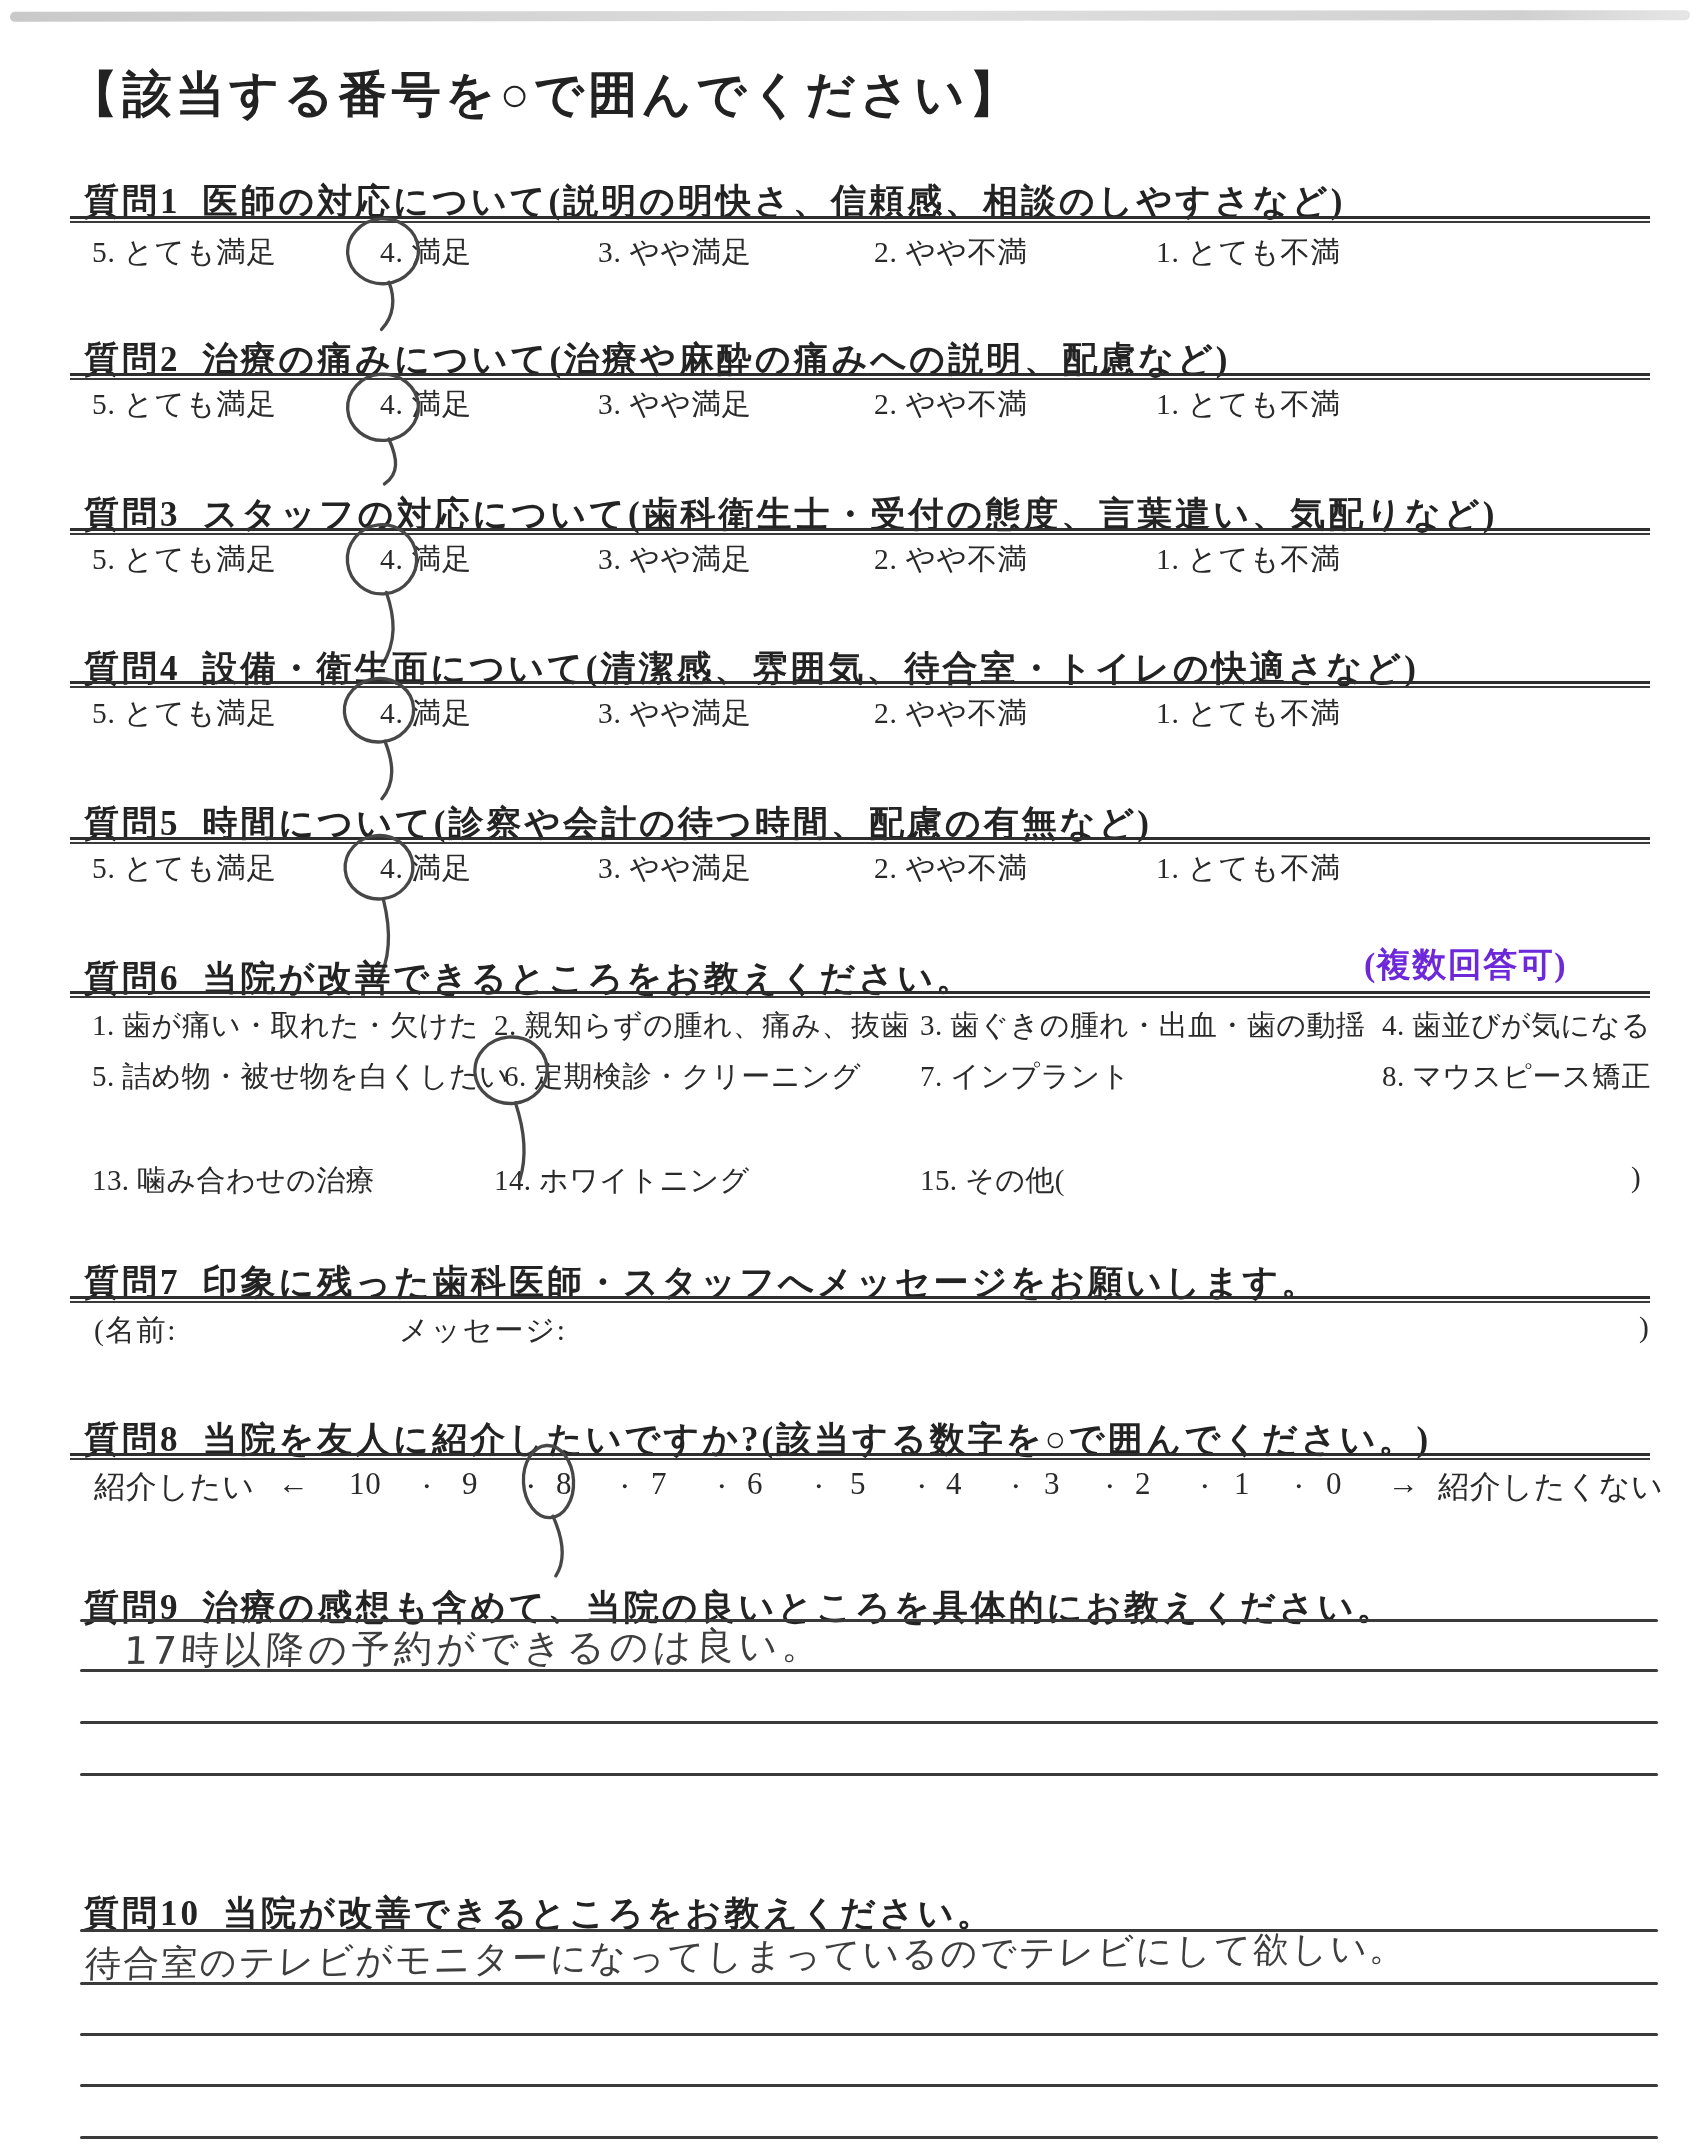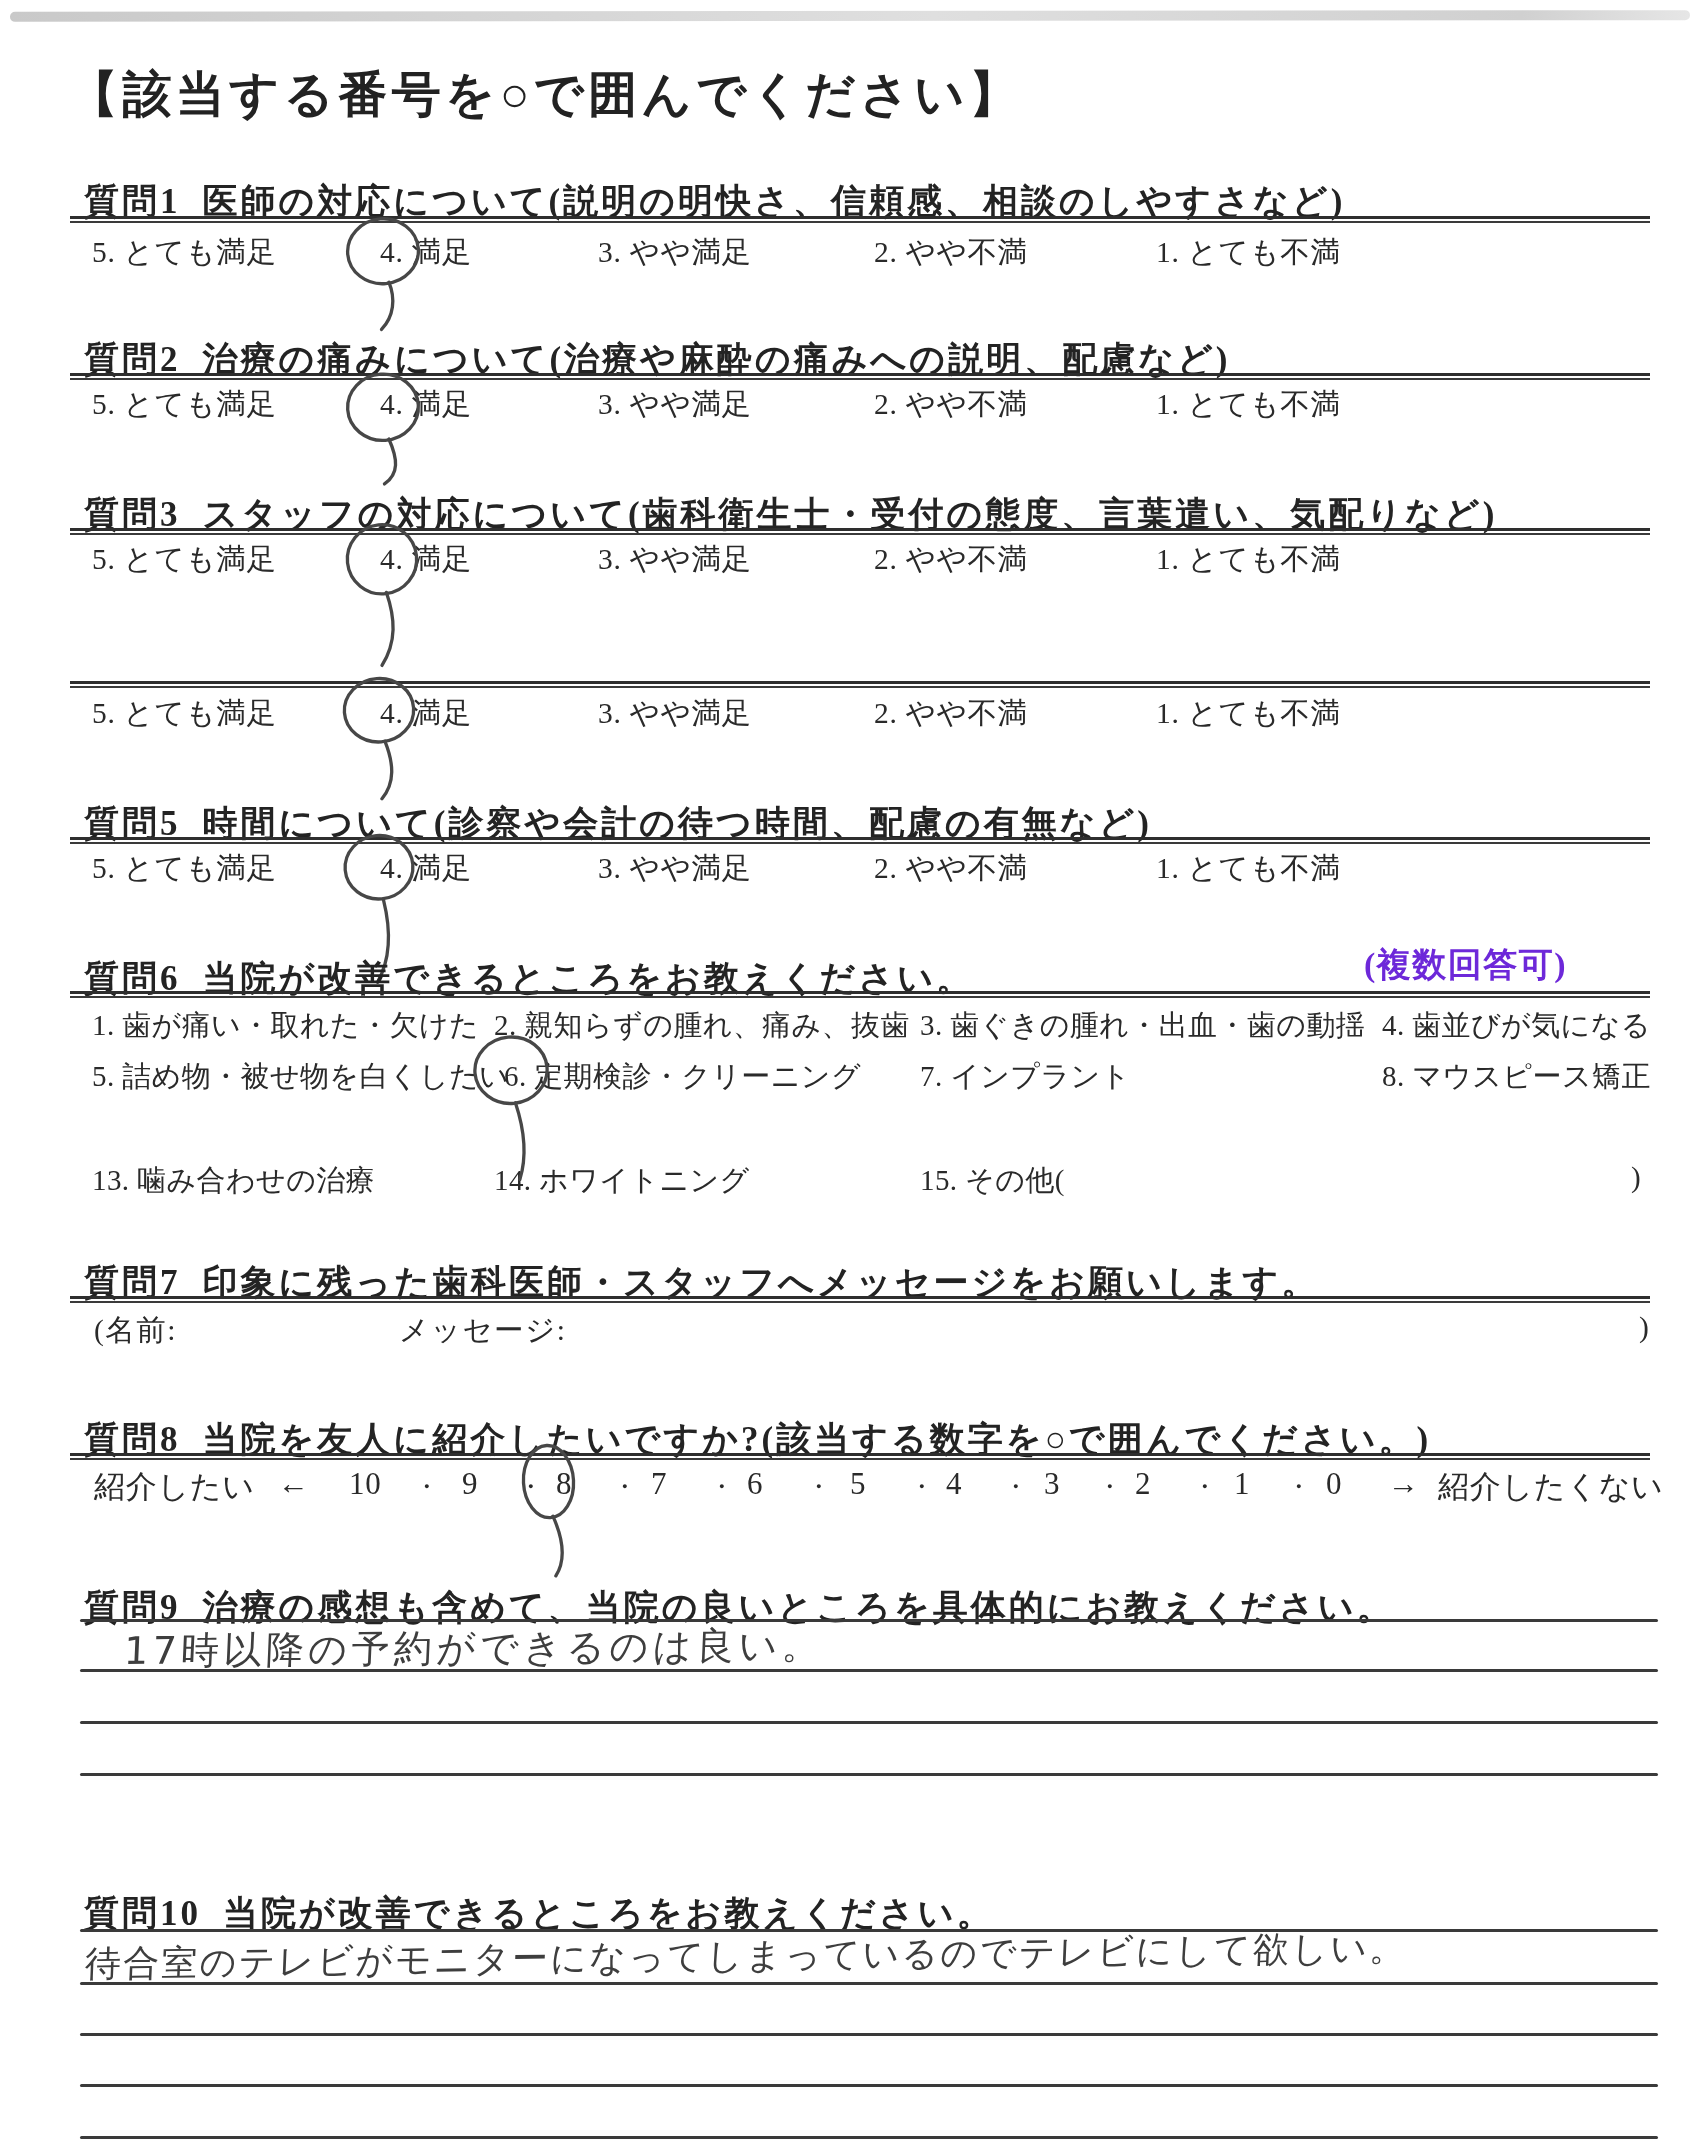--- a/index.html
+++ b/index.html
@@ -107,20 +107,23 @@
     <span class="opt" style="left:362px">4. 満足</span>
     <span class="opt" style="left:580px">3. やや満足</span>
     <span class="opt" style="left:856px">2. やや不満</span>
     <span class="opt" style="left:1138px">1. とても不満</span>
   </div>
   <svg class="circle-mark" style="left:323px;top:515px" width="118" height="177" viewBox="0 0 160 240">
     <ellipse cx="80" cy="60" rx="47" ry="47" transform="rotate(-6 80 60)"></ellipse>
     <path d="M 86,105 C 98,140 100,172 80,204"></path>
   </svg>
 
+  <h2 class="qheader" style="top:631px">
+    <span>質問4</span><span class="qtitle">設備・衛生面について(清潔感、雰囲気、待合室・トイレの快適さなど)</span>
+  </h2>
   <div class="rule" style="top:681px"></div>
   <div class="row" style="top:694px">
     <span class="opt" style="left:74px">5. とても満足</span>
     <span class="opt" style="left:362px">4. 満足</span>
     <span class="opt" style="left:580px">3. やや満足</span>
     <span class="opt" style="left:856px">2. やや不満</span>
     <span class="opt" style="left:1138px">1. とても不満</span>
   </div>
   <svg class="circle-mark" style="left:320px;top:666px" width="118" height="177" viewBox="0 0 160 240">
     <ellipse cx="80" cy="60" rx="47" ry="43" transform="rotate(-4 80 60)"></ellipse>

